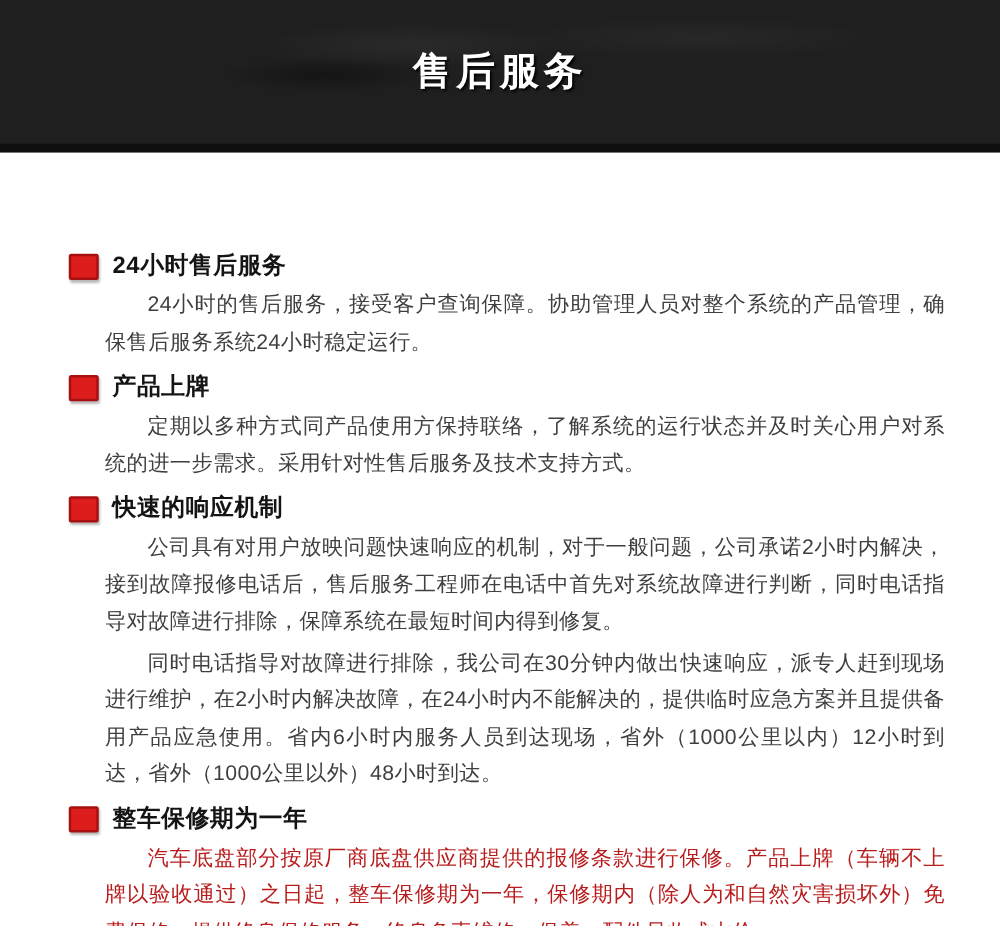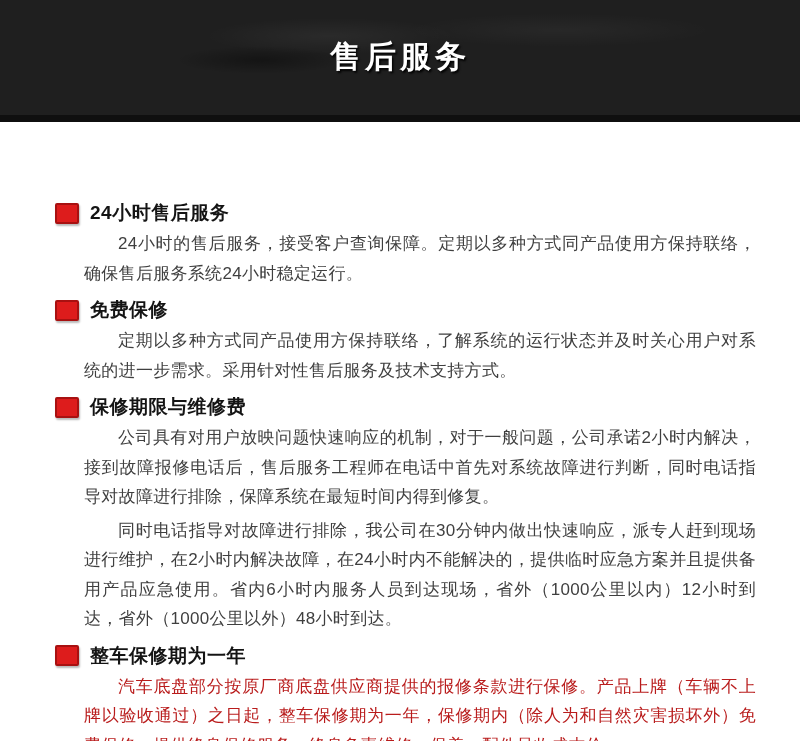--- a/index.html
+++ b/index.html
@@ -91,35 +91,35 @@
   <h1 class="banner-title" style="color: rgb(255, 255, 255);">售后服务</h1>
 </header>
 
 <main class="content">
 
   <section class="svc-section">
     <div class="svc-heading">
       <span class="bullet" style="background: rgb(221, 28, 28); border-color: rgb(168, 17, 17);"></span>
       <h2>24小时售后服务</h2>
     </div>
-    <p style="color: rgb(63, 63, 63);">24小时的售后服务，接受客户查询保障。定期以多种方式同产品使用方保持联络，确保售后服务系统24小时稳定运行。</p>
+    <p style="color: rgb(63, 63, 63);">24小时的售后服务，接受客户查询保障。协助管理人员对整个系统的产品管理，确保售后服务系统24小时稳定运行。</p>
   </section>
 
   <section class="svc-section">
     <div class="svc-heading">
       <span class="bullet" style="background: rgb(221, 28, 28); border-color: rgb(168, 17, 17);"></span>
-      <h2>免费保修</h2>
+      <h2>产品上牌</h2>
     </div>
     <p style="color: rgb(63, 63, 63);">定期以多种方式同产品使用方保持联络，了解系统的运行状态并及时关心用户对系统的进一步需求。采用针对性售后服务及技术支持方式。</p>
   </section>
 
   <section class="svc-section">
     <div class="svc-heading">
       <span class="bullet" style="background: rgb(221, 28, 28); border-color: rgb(168, 17, 17);"></span>
-      <h2>保修期限与维修费</h2>
+      <h2>快速的响应机制</h2>
     </div>
     <p style="color: rgb(63, 63, 63);">公司具有对用户放映问题快速响应的机制，对于一般问题，公司承诺2小时内解决，接到故障报修电话后，售后服务工程师在电话中首先对系统故障进行判断，同时电话指导对故障进行排除，保障系统在最短时间内得到修复。</p>
     <p style="color: rgb(63, 63, 63);">同时电话指导对故障进行排除，我公司在30分钟内做出快速响应，派专人赶到现场进行维护，在2小时内解决故障，在24小时内不能解决的，提供临时应急方案并且提供备用产品应急使用。省内6小时内服务人员到达现场，省外（1000公里以内）12小时到达，省外（1000公里以外）48小时到达。</p>
   </section>
 
   <section class="svc-section">
     <div class="svc-heading">
       <span class="bullet" style="background: rgb(221, 28, 28); border-color: rgb(168, 17, 17);"></span>
       <h2>整车保修期为一年</h2>
     </div>

